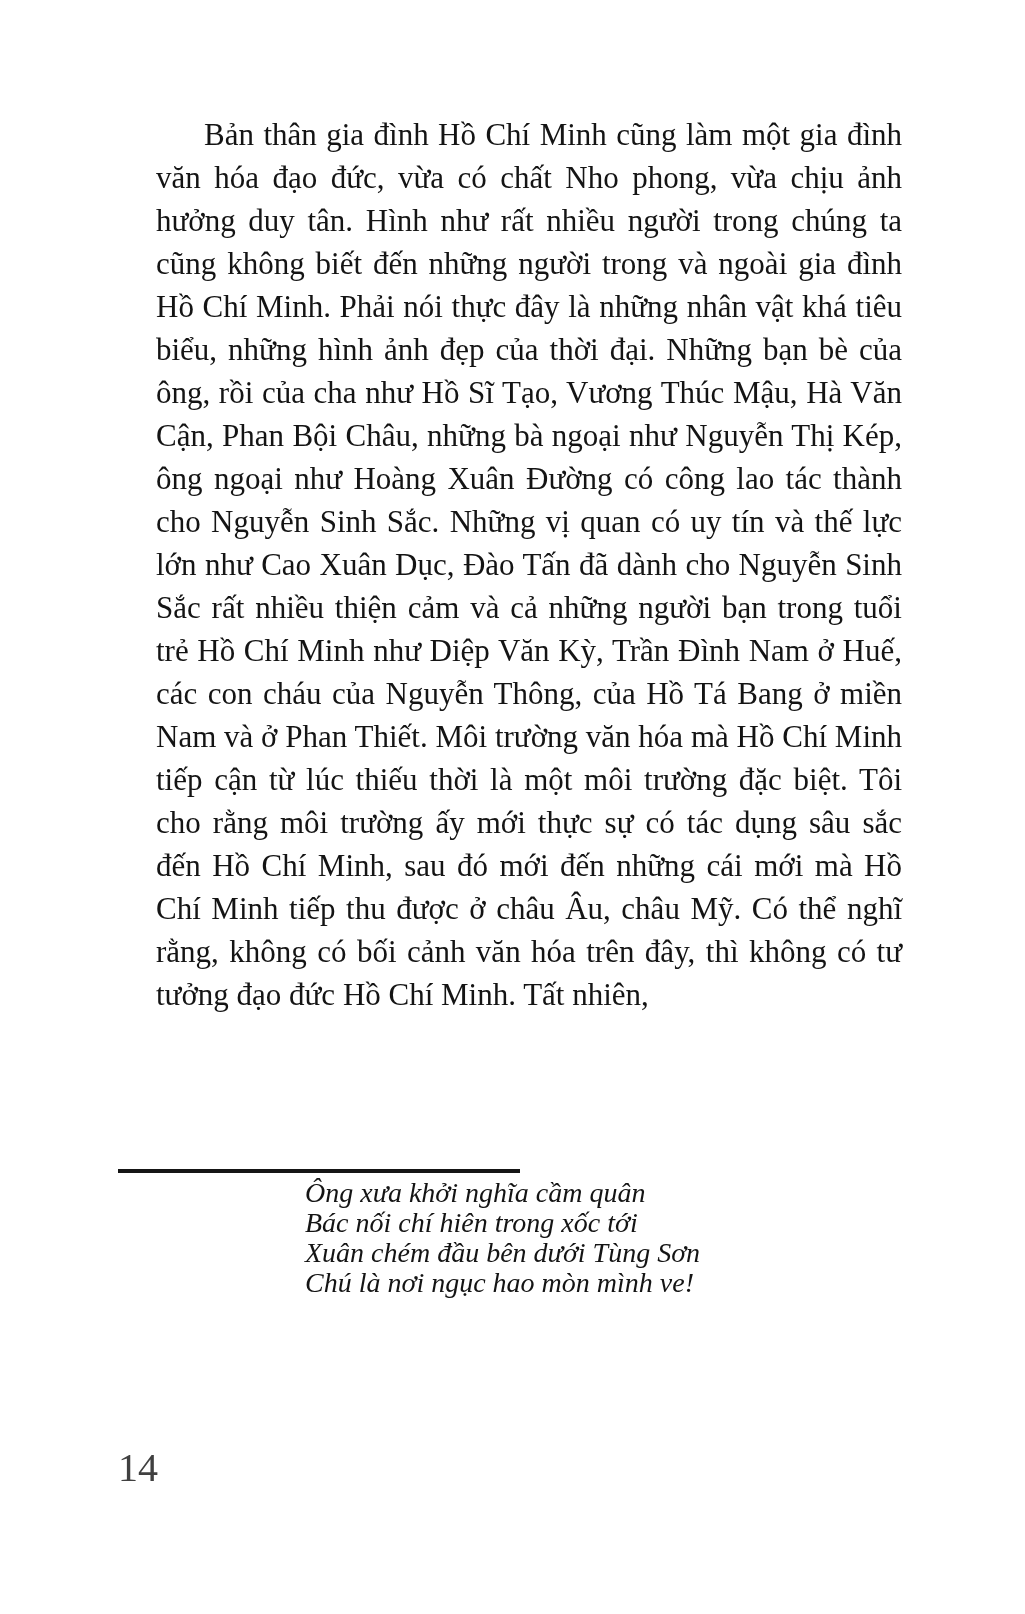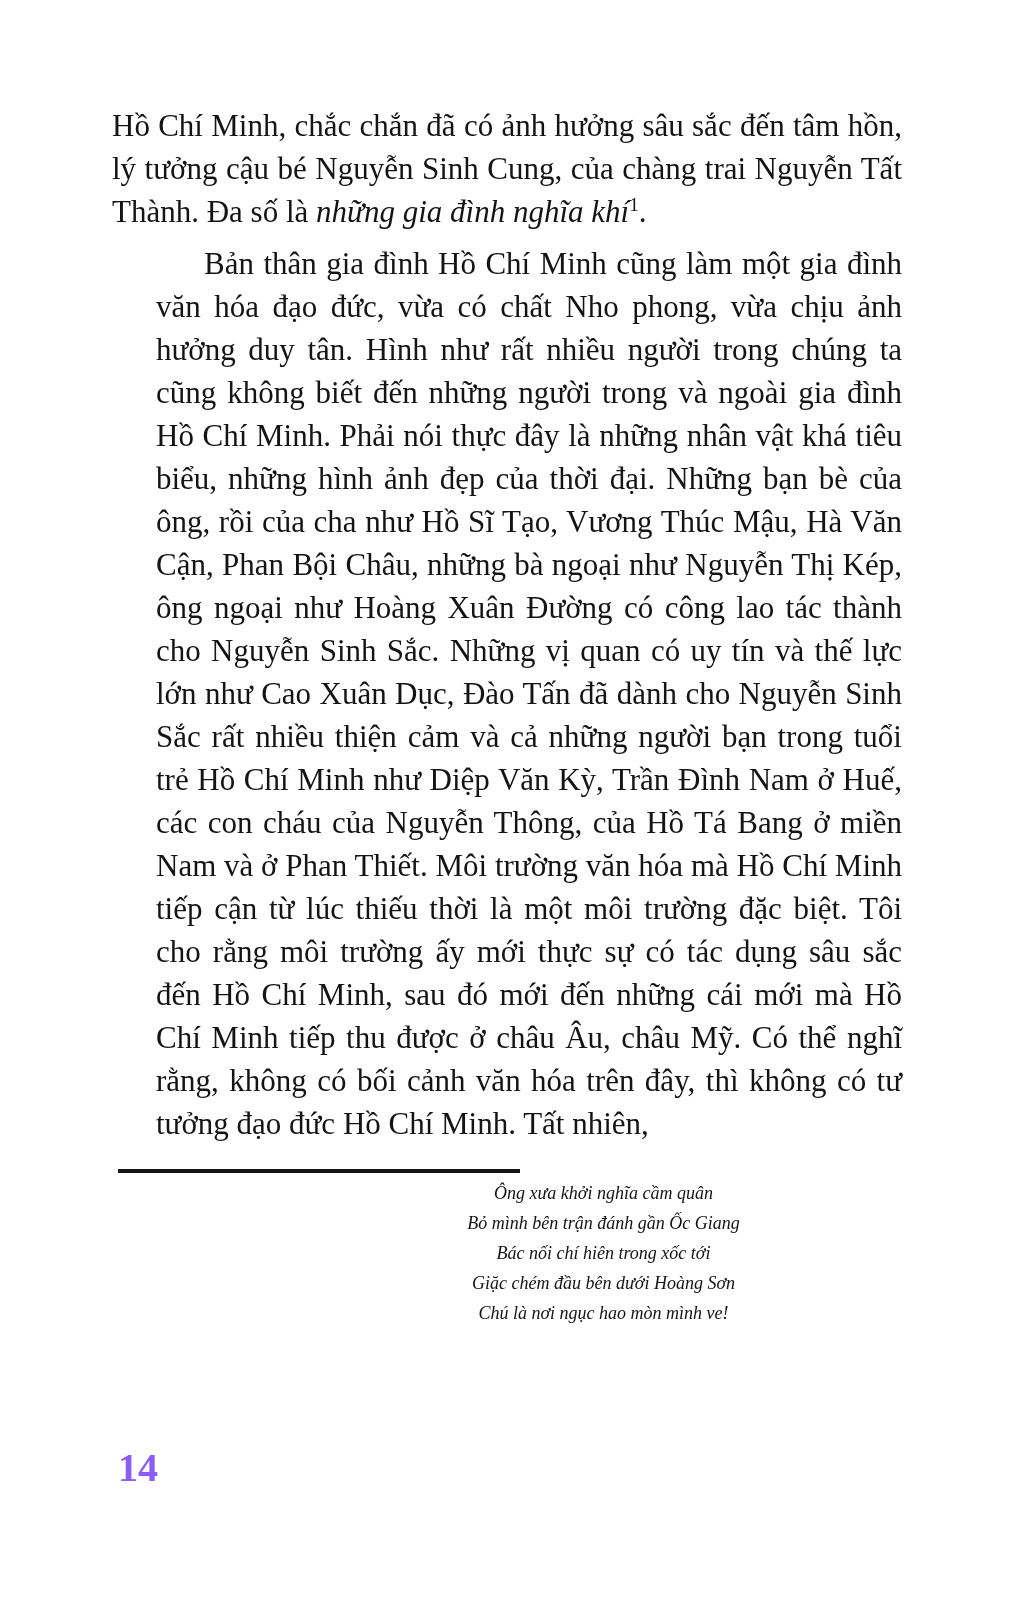--- a/index.html
+++ b/index.html
@@ -55,53 +55,50 @@
     color: #141414;
   }
   .footnote-line sup.fn-marker {
     font-size: 0.62em;
     vertical-align: super;
     line-height: 0;
   }
   .poem {
     margin: 5px 0 0 193px;
     font-style: italic;
-    font-size: 18px;
+    font-size: 28px;
     line-height: 30px;
     color: #141414;
-    text-align: center;
   }
   .poem .poem-line { margin: 0; }
   .page-number {
     position: absolute;
     left: 118px;
     top: 1444px;
     font-size: 40px;
-    font-weight: bold;
-    color: #8b5cf6;
+    font-weight: normal;
+    color: #404040;
   }
 </style>
 </head>
 <body>
 
 <div class="page">
 
   <div class="body-text">
-    <p><span>Hồ Chí Minh, chắc chắn đã có ảnh hưởng sâu sắc đến tâm hồn, lý tưởng cậu bé Nguyễn Sinh Cung, của chàng trai Nguyễn Tất Thành. Đa số là </span><em>những gia đình nghĩa khí</em><sup class="fn-ref">1</sup><span>.</span></p>
 
     <p class="indented">Bản thân gia đình Hồ Chí Minh cũng làm một gia đình văn hóa đạo đức, vừa có chất Nho phong, vừa chịu ảnh hưởng duy tân. Hình như rất nhiều người trong chúng ta cũng không biết đến những người trong và ngoài gia đình Hồ Chí Minh. Phải nói thực đây là những nhân vật khá tiêu biểu, những hình ảnh đẹp của thời đại. Những bạn bè của ông, rồi của cha như Hồ Sĩ Tạo, Vương Thúc Mậu, Hà Văn Cận, Phan Bội Châu, những bà ngoại như Nguyễn Thị Kép, ông ngoại như Hoàng Xuân Đường có công lao tác thành cho Nguyễn Sinh Sắc. Những vị quan có uy tín và thế lực lớn như Cao Xuân Dục, Đào Tấn đã dành cho Nguyễn Sinh Sắc rất nhiều thiện cảm và cả những người bạn trong tuổi trẻ Hồ Chí Minh như Diệp Văn Kỳ, Trần Đình Nam ở Huế, các con cháu của Nguyễn Thông, của Hồ Tá Bang ở miền Nam và ở Phan Thiết. Môi trường văn hóa mà Hồ Chí Minh tiếp cận từ lúc thiếu thời là một môi trường đặc biệt. Tôi cho rằng môi trường ấy mới thực sự có tác dụng sâu sắc đến Hồ Chí Minh, sau đó mới đến những cái mới mà Hồ Chí Minh tiếp thu được ở châu Âu, châu Mỹ. Có thể nghĩ rằng, không có bối cảnh văn hóa trên đây, thì không có tư tưởng đạo đức Hồ Chí Minh. Tất nhiên,</p>
   </div>
 
   <div class="footnote-block">
     <hr class="footnote-rule">
 
     <div class="poem">
       <p class="poem-line">Ông xưa khởi nghĩa cầm quân</p>
-      <p class="poem-line">Bỏ mình bên trận đánh gần Ốc Giang</p>
       <p class="poem-line">Bác nối chí hiên trong xốc tới</p>
-      <p class="poem-line">Giặc chém đầu bên dưới Hoàng Sơn</p>
+      <p class="poem-line">Xuân chém đầu bên dưới Tùng Sơn</p>
       <p class="poem-line">Chú là nơi ngục hao mòn mình ve!</p>
     </div>
   </div>
 
   <div class="page-number">14</div>
 
 </div>
 
 </body></html>

